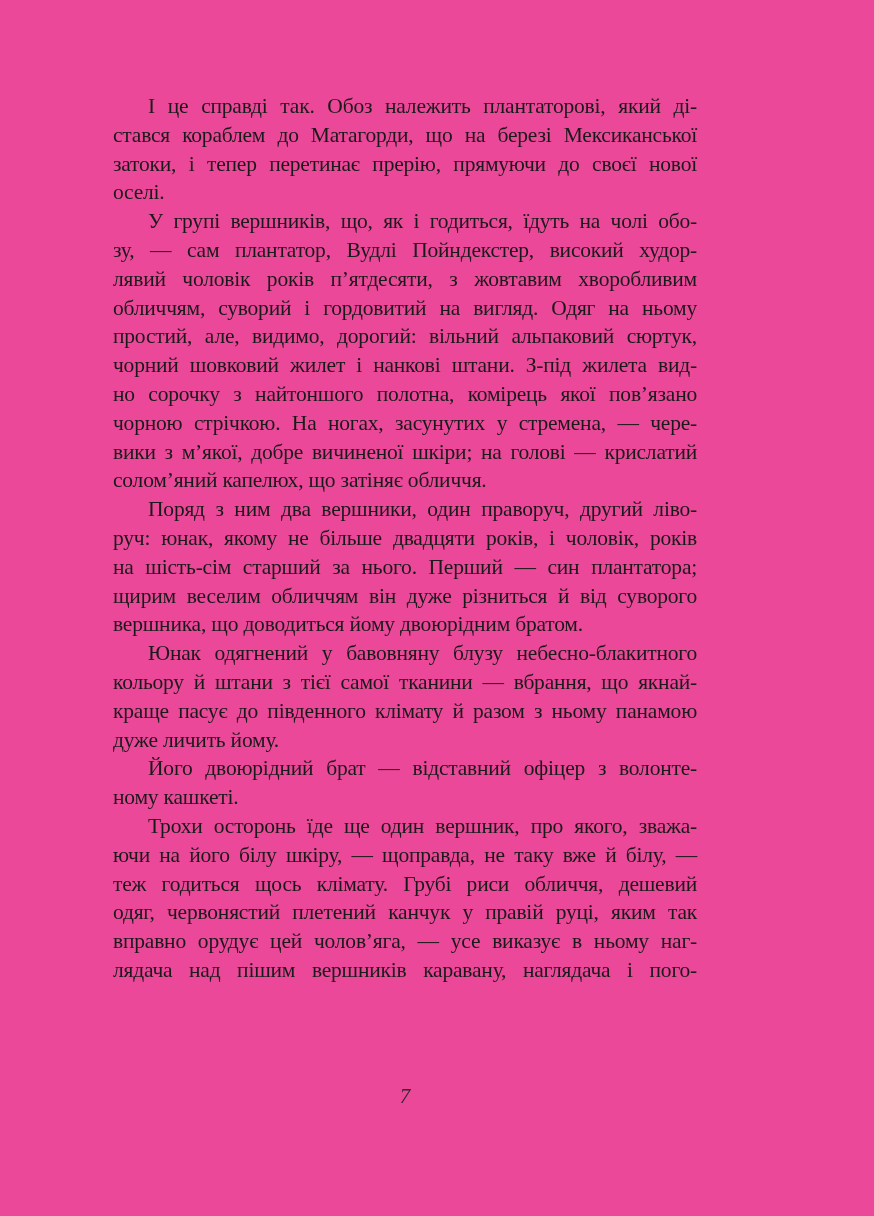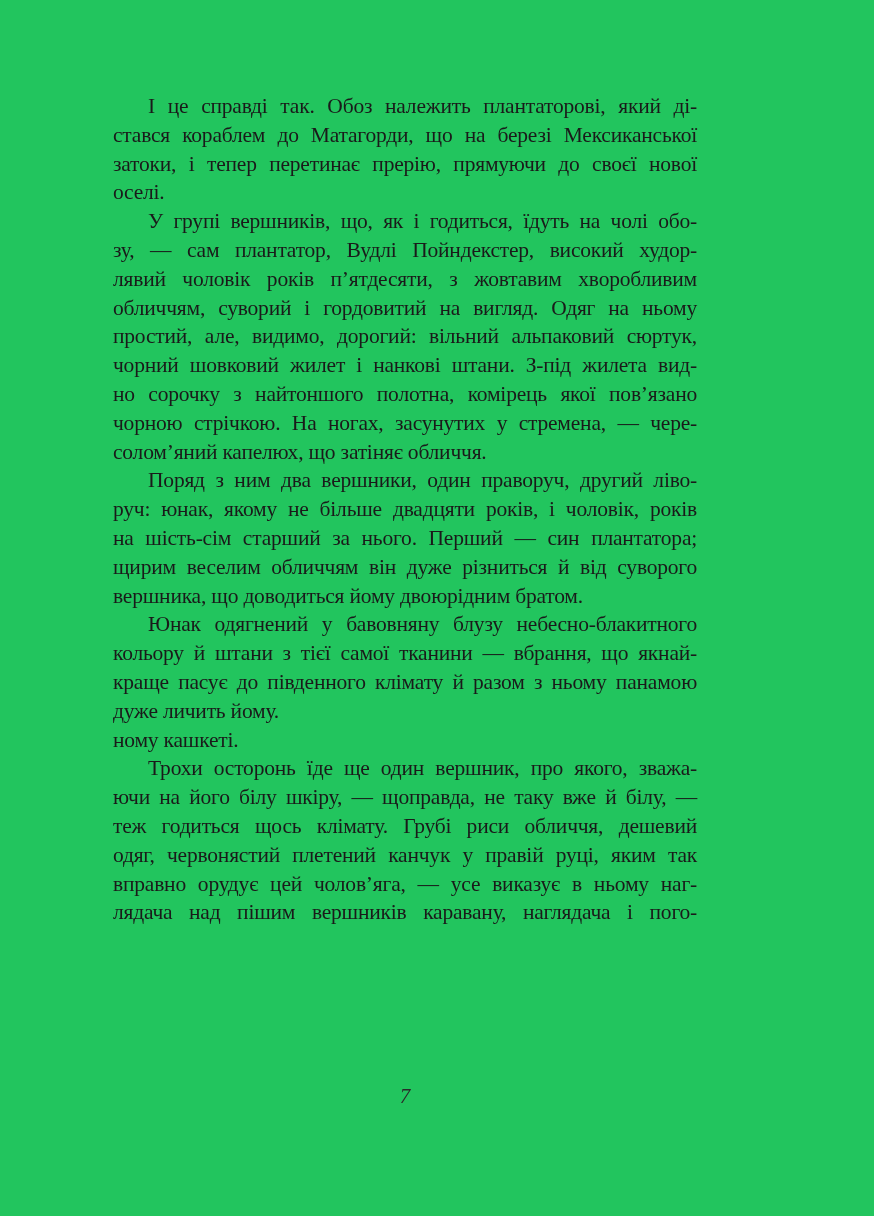--- a/index.html
+++ b/index.html
@@ -10,21 +10,21 @@
     width: 874px;
     height: 1216px;
     background: #ffffff;
     position: relative;
     overflow: hidden;
     font-family: "Liberation Serif", "DejaVu Serif", serif;
   }
   .book-page {
     position: absolute;
     inset: 0;
-    background: #22c55e;
+    background: #ec4899;
   }
   .text-block {
     position: absolute;
     left: 113px;
     top: 92px;
     width: 584px;
   }
   .paragraph {
     margin: 0;
   }
@@ -70,36 +70,38 @@
       </div>
       <div class="paragraph">
         <div class="line first">У групі вершників, що, як і годиться, їдуть на чолі обо-</div>
         <div class="line">зу, — сам плантатор, Вудлі Пойндекстер, високий худор-</div>
         <div class="line">лявий чоловік років п’ятдесяти, з жовтавим хворобливим</div>
         <div class="line">обличчям, суворий і гордовитий на вигляд. Одяг на ньому</div>
         <div class="line">простий, але, видимо, дорогий: вільний альпаковий сюртук,</div>
         <div class="line">чорний шовковий жилет і нанкові штани. З-під жилета вид-</div>
         <div class="line">но сорочку з найтоншого полотна, комірець якої пов’язано</div>
         <div class="line">чорною стрічкою. На ногах, засунутих у стремена, — чере-</div>
+        <div class="line">вики з м’якої, добре вичиненої шкіри; на голові — крислатий</div>
         <div class="line last">солом’яний капелюх, що затіняє обличчя.</div>
       </div>
       <div class="paragraph">
         <div class="line first">Поряд з ним два вершники, один праворуч, другий ліво-</div>
         <div class="line">руч: юнак, якому не більше двадцяти років, і чоловік, років</div>
         <div class="line">на шість-сім старший за нього. Перший — син плантатора;</div>
         <div class="line">щирим веселим обличчям він дуже різниться й від суворого</div>
         <div class="line last">вершника, що доводиться йому двоюрідним братом.</div>
       </div>
       <div class="paragraph">
         <div class="line first">Юнак одягнений у бавовняну блузу небесно-блакитного</div>
         <div class="line">кольору й штани з тієї самої тканини — вбрання, що якнай-</div>
         <div class="line">краще пасує до південного клімату й разом з ньому панамою</div>
         <div class="line last">дуже личить йому.</div>
       </div>
       <div class="paragraph">
+        <div class="line first">Його двоюрідний брат — відставний офіцер з волонте-</div>
         <div class="line last">ному кашкеті.</div>
       </div>
       <div class="paragraph">
         <div class="line first">Трохи осторонь їде ще один вершник, про якого, зважа-</div>
         <div class="line">ючи на його білу шкіру, — щоправда, не таку вже й білу, —</div>
         <div class="line">теж годиться щось клімату. Грубі риси обличчя, дешевий</div>
         <div class="line">одяг, червонястий плетений канчук у правій руці, яким так</div>
         <div class="line">вправно орудує цей чолов’яга, — усе виказує в ньому наг-</div>
         <div class="line">лядача над пішим вершників каравану, наглядача і пого-</div>
       </div>

